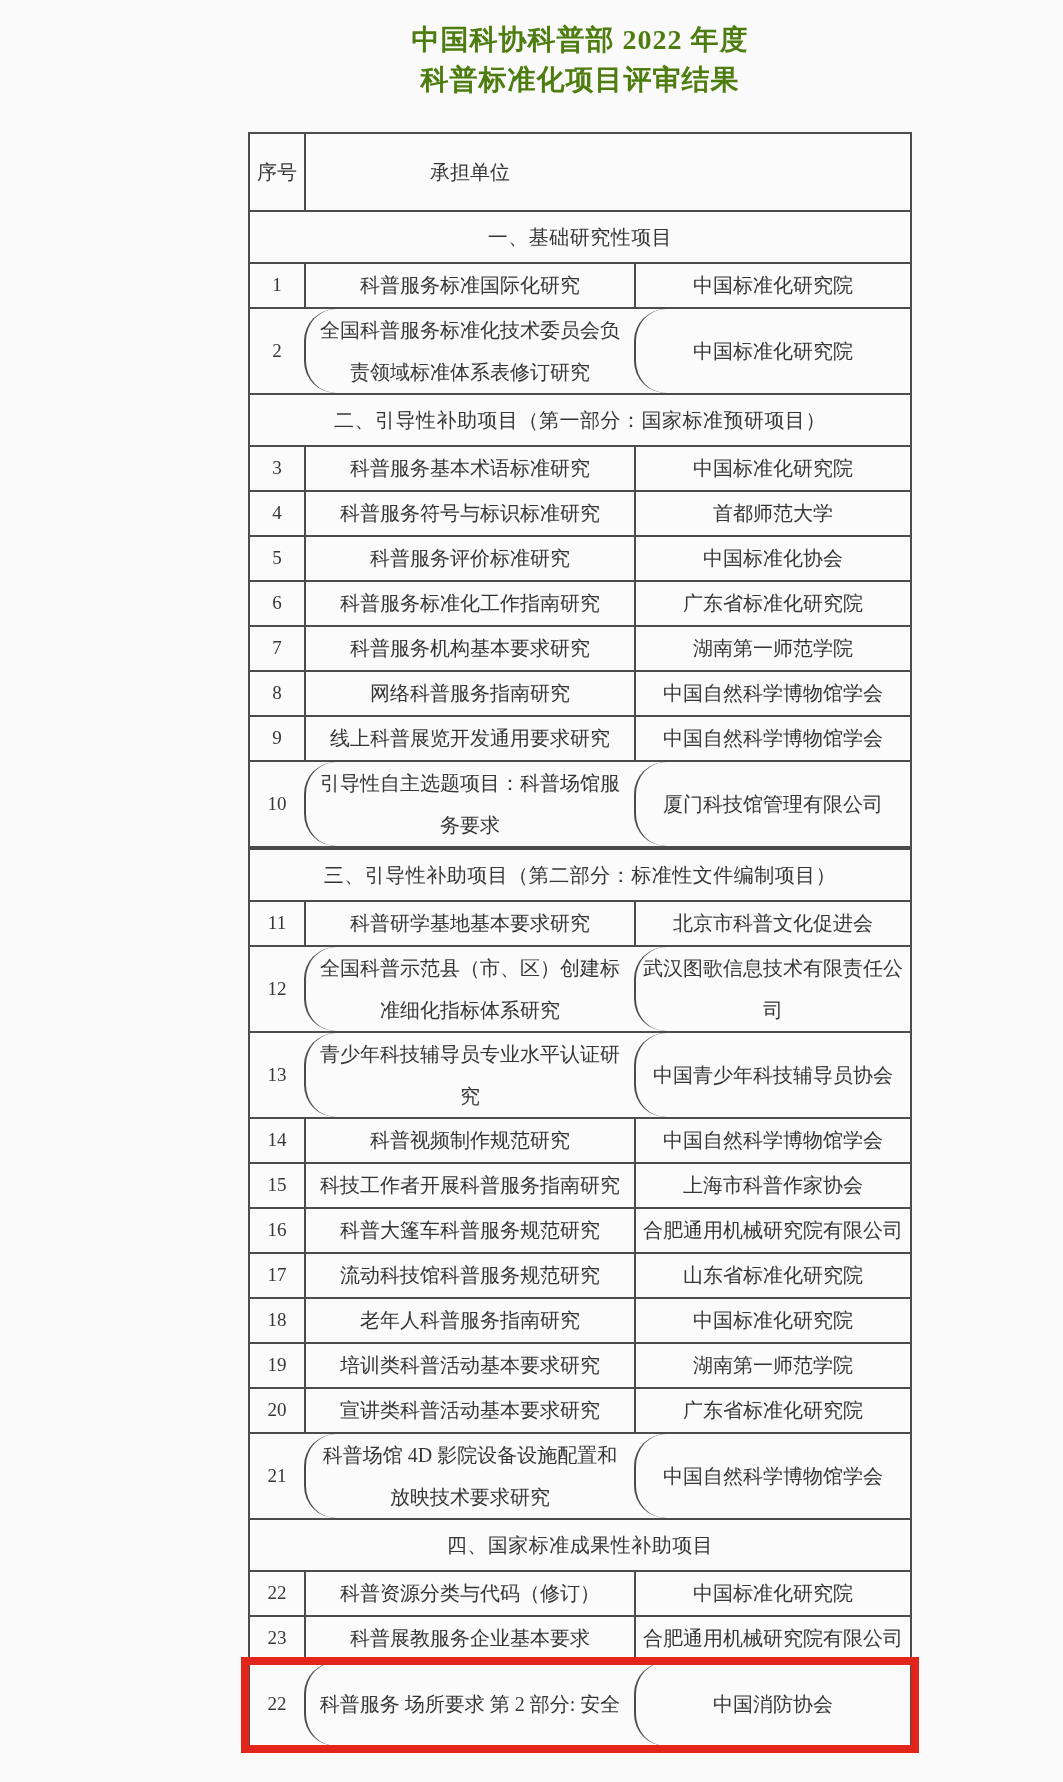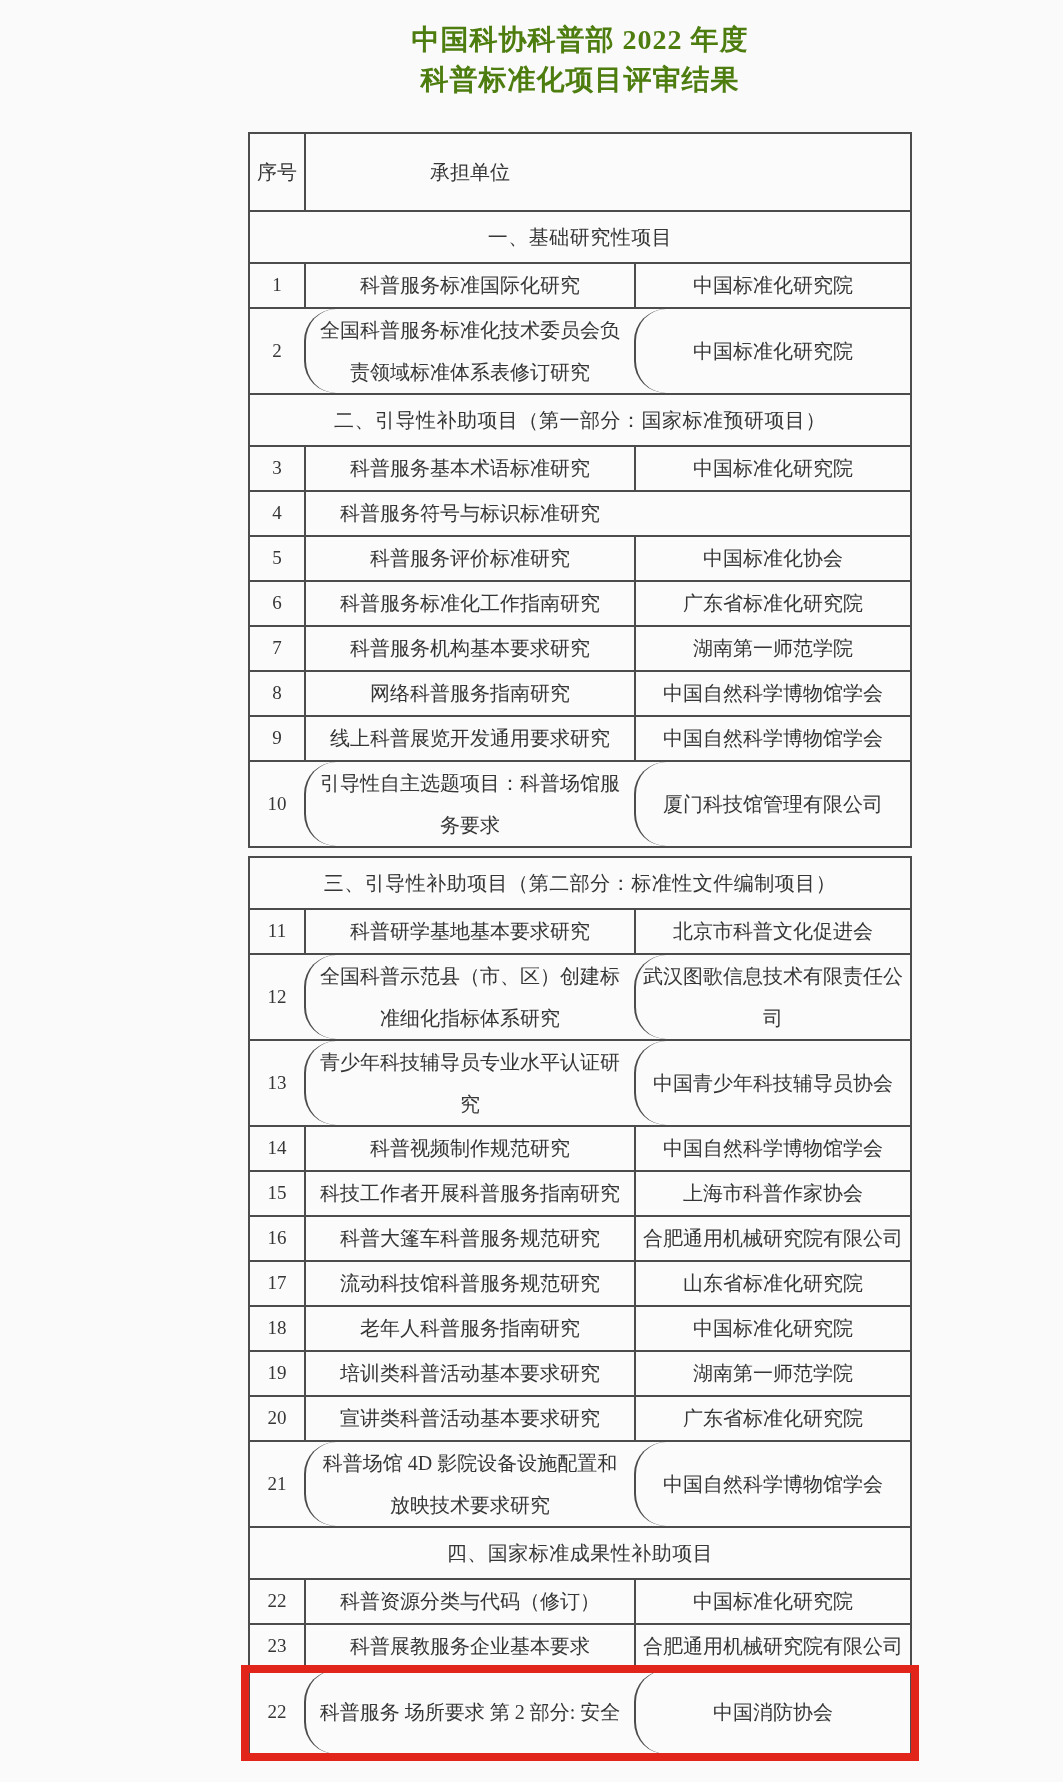--- a/index.html
+++ b/index.html
@@ -26,21 +26,21 @@
   }
   .tables-wrap {
     width: 616px;
     margin: 32px 0 0 248px;
   }
   .tbl {
     width: 664px;
     border: 2px solid #4c4c4c;
     background: #fbfbfb;
   }
-  .tbl2 { margin-top: 8px; }
+  .tbl2 { margin-top: 0; }
   .tr {
     display: grid;
     grid-template-columns: 54px 330px 1fr;
     border-top: 2px solid #4c4c4c;
     position: relative;
   }
   .tr:first-child { border-top: none; }
   .td {
     display: flex;
     align-items: center;
@@ -116,20 +116,21 @@
       </div>
 
       <div class="tr">
         <div class="td no">3</div>
         <div class="td name">科普服务基本术语标准研究</div>
         <div class="td org">中国标准化研究院</div>
       </div>
       <div class="tr">
         <div class="td no">4</div>
         <div class="td name">科普服务符号与标识标准研究</div>
+        <div class="td org">首都师范大学</div>
       </div>
       <div class="tr">
         <div class="td no">5</div>
         <div class="td name">科普服务评价标准研究</div>
         <div class="td org">中国标准化协会</div>
       </div>
       <div class="tr">
         <div class="td no">6</div>
         <div class="td name">科普服务标准化工作指南研究</div>
         <div class="td org">广东省标准化研究院</div>

